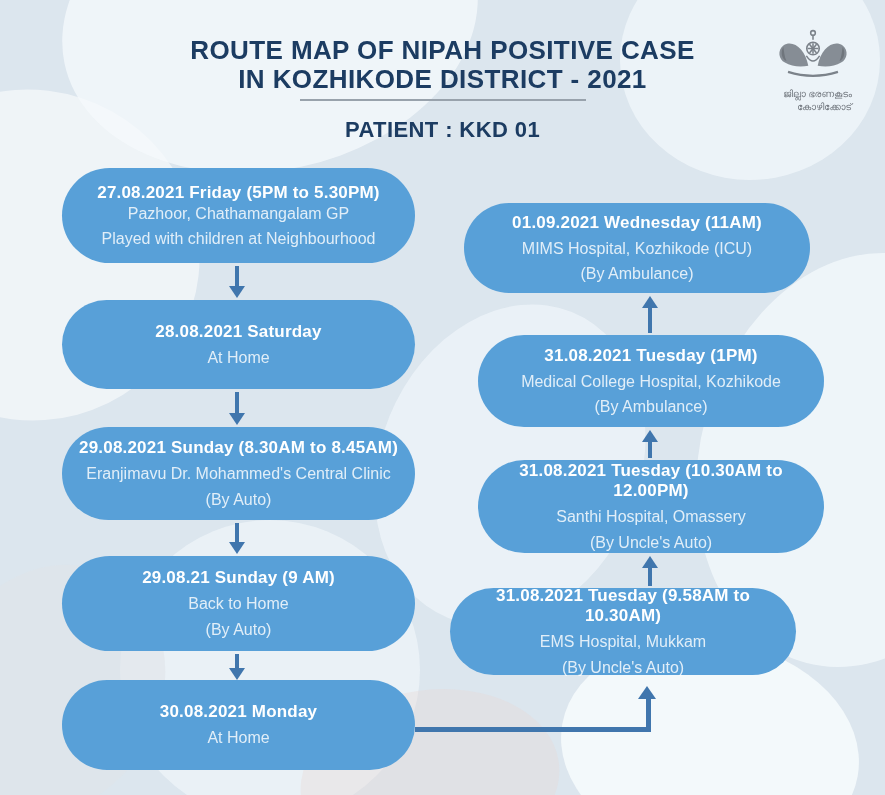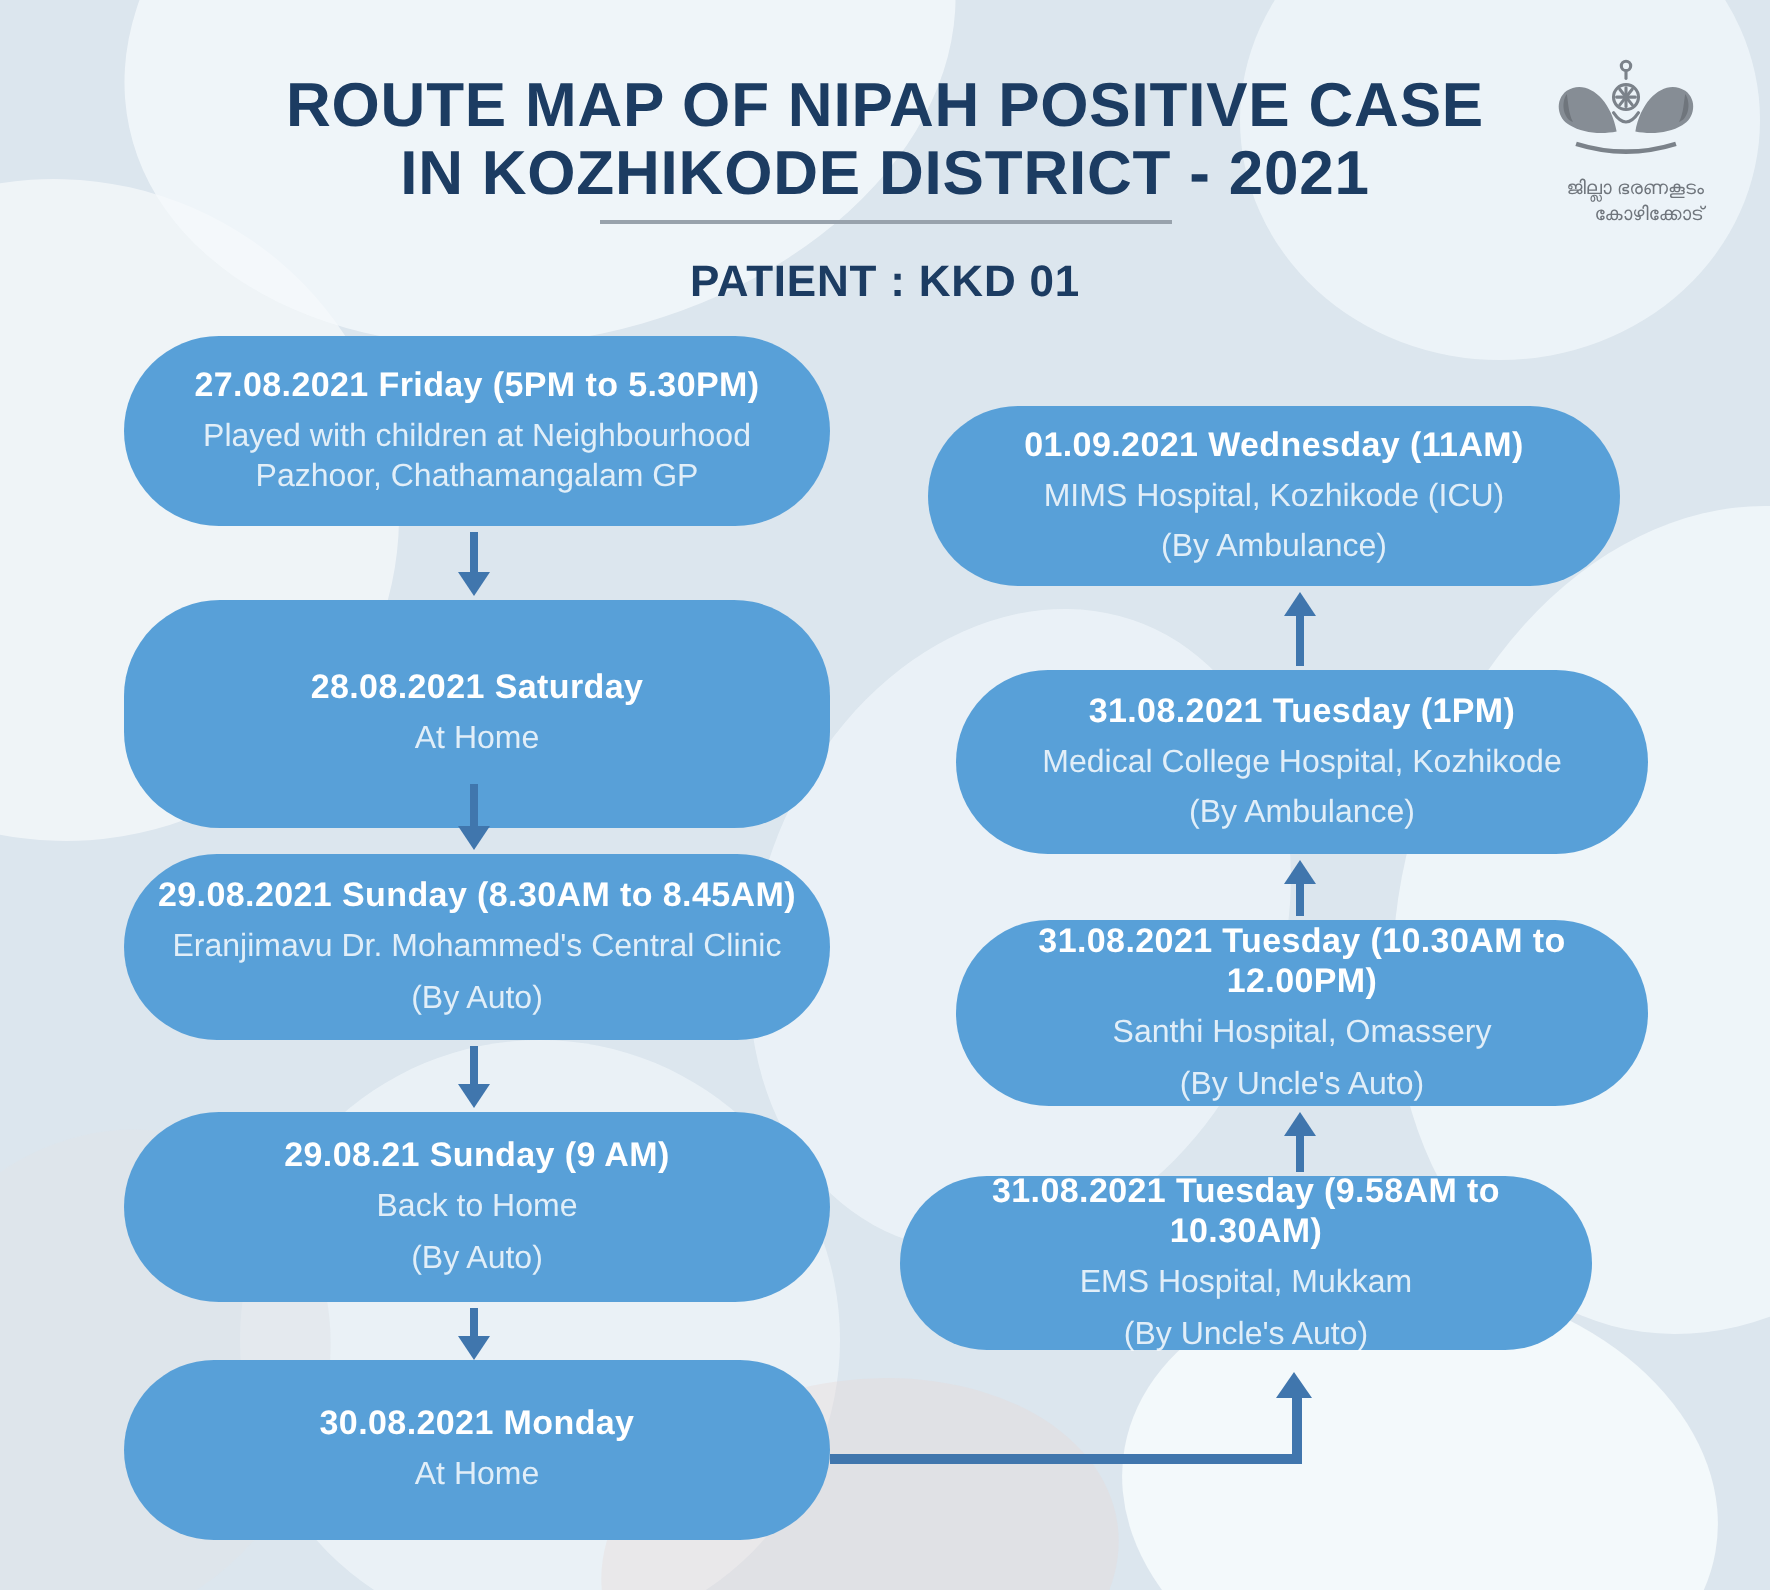--- a/index.html
+++ b/index.html
@@ -18,21 +18,21 @@
   .p4{left:700px;top:250px;width:320px;height:420px;background:rgba(244,249,252,.75);transform:rotate(15deg);}
   .p5{left:380px;top:300px;width:260px;height:330px;background:rgba(238,244,249,.8);transform:rotate(22deg);}
   .p6{left:120px;top:520px;width:300px;height:300px;background:rgba(244,248,251,.6);}
   .p7{left:300px;top:690px;width:260px;height:180px;background:rgba(231,215,211,.35);transform:rotate(-8deg);}
   .p8{left:560px;top:640px;width:300px;height:220px;background:rgba(247,251,253,.85);transform:rotate(10deg);}
   .p9{left:-60px;top:560px;width:220px;height:260px;background:rgba(223,228,234,.6);transform:rotate(30deg);}
 
   .header{position:absolute;left:0;top:0;width:885px;text-align:center;}
   .title{
     margin:0;padding-top:36px;
-    font-size:31px;line-height:1.1;font-weight:800;
+    font-size:26px;line-height:1.1;font-weight:800;
     color:#1c3c62;letter-spacing:.4px;
   }
   .divider{
     width:286px;height:2px;background:#98a2ac;
     margin:6px auto 4px auto;
   }
   .subtitle{
     margin:16px;font-size:22px;font-weight:800;color:#1c3c62;letter-spacing:.4px;
   }
 
@@ -113,25 +113,25 @@
       <path d="M18,60 Q50,70 82,60" stroke="#7b828a" stroke-width="3" fill="none"></path>
     </svg>
     <div class="emblem-caption">
       <div>ജില്ലാ ഭരണകൂടം</div>
       <div>കോഴിക്കോട്</div>
     </div>
   </div>
 
   <div class="node" style="left:62px;top:168px;width:353px;height:95px;">
     <span class="head">27.08.2021 Friday (5PM to 5.30PM)</span>
+    <span class="line tight">Pazhoor, Chathamangalam GP</span>
     <span class="line">Played with children at Neighbourhood</span>
-    <span class="line tight">Pazhoor, Chathamangalam GP</span>
-  </div>
-
-  <div class="node" style="left:62px;top:300px;width:353px;height:114px;">
+  </div>
+
+  <div class="node" style="left:62px;top:300px;width:353px;height:89px;">
     <span class="head">28.08.2021 Saturday</span>
     <span class="line">At Home</span>
   </div>
 
   <div class="node" style="left:62px;top:427px;width:353px;height:93px;">
     <span class="head">29.08.2021 Sunday (8.30AM to 8.45AM)</span>
     <span class="line">Eranjimavu Dr. Mohammed's Central Clinic</span>
     <span class="line">(By Auto)</span>
   </div>
 

